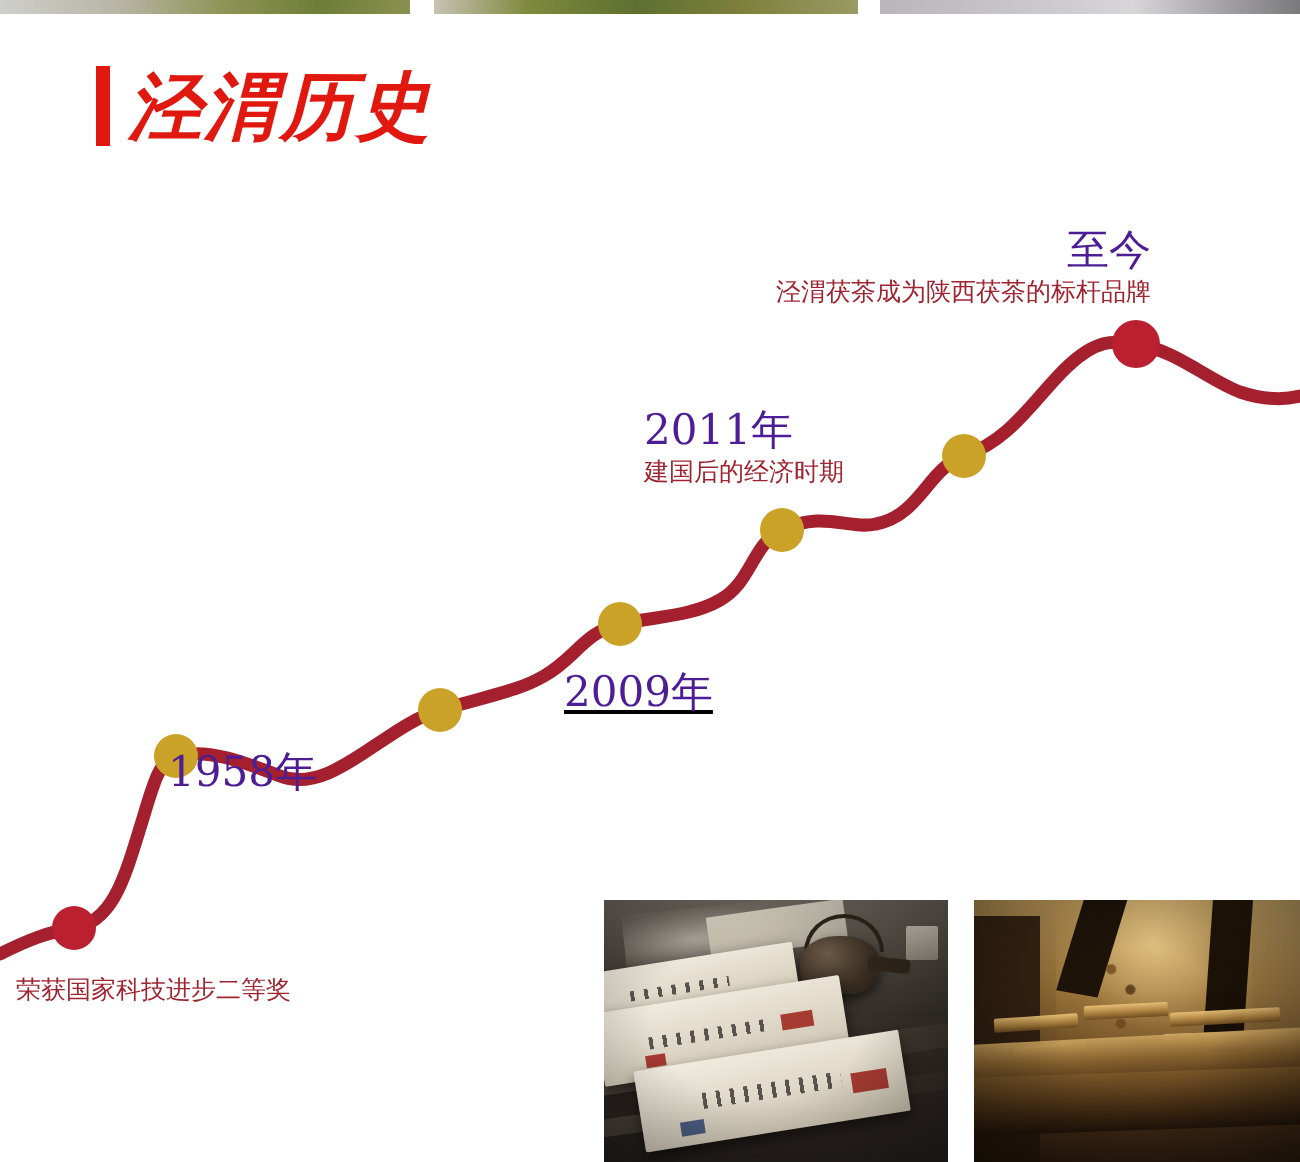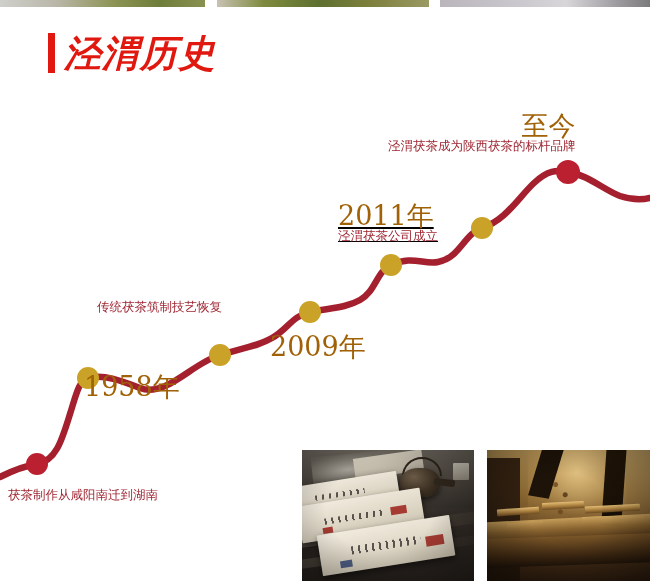--- a/index.html
+++ b/index.html
@@ -74,23 +74,23 @@
     pointer-events: none;
   }
 
   
   .node-label {
     position: absolute;
     white-space: nowrap;
   }
   .node-year {
     font-family: "DejaVu Serif", "Liberation Serif", serif;
-    font-size: 27px;
+    font-size: 21px;
     line-height: 25px;
-    color: #a16207;
+    color: #4c1d95;
     font-weight: normal;
   }
   .node-desc {
     font-family: "Liberation Sans", "DejaVu Sans", sans-serif;
     font-size: 12.5px;
     line-height: 17px;
     color: #9e2430;
   }
   .align-right { text-align: right; }
   .align-left  { text-align: left;  }
@@ -304,34 +304,33 @@
         <circle cx="220" cy="355" r="11" fill="#c9a227"></circle>
         <circle cx="310" cy="312" r="11" fill="#c9a227"></circle>
         <circle cx="391" cy="265" r="11" fill="#c9a227"></circle>
         <circle cx="482" cy="228" r="11" fill="#c9a227"></circle>
         <circle cx="568" cy="172" r="12" fill="#bb2030"></circle>
       </g>
   </svg>
 
   <div id="node-labels">
       <div class="node-label align-left" style="left: 8px; top: 487px;">
-        <div class="node-desc">茯茶制作从咸阳南迁到湖南</div>
+        <div class="node-desc">荣获国家科技进步二等奖</div>
       </div>
       <div class="node-label align-left" style="left: 84px; top: 374px;">
         <div class="node-year">1958年</div>
       </div>
       <div class="node-label align-left" style="left: 97px; top: 299px;">
-        <div class="node-desc">传统茯茶筑制技艺恢复</div>
-      </div>
-      <div class="node-label align-left" style="left: 270px; top: 334px;">
+      </div>
+      <div class="node-label align-left" style="left: 282px; top: 334px; text-decoration: underline;">
         <div class="node-year">2009年</div>
       </div>
-      <div class="node-label align-left" style="left: 338px; top: 203px; text-decoration: underline;">
+      <div class="node-label align-left" style="left: 322px; top: 203px;">
         <div class="node-year">2011年</div>
-        <div class="node-desc">泾渭茯茶公司成立</div>
+        <div class="node-desc">建国后的经济时期</div>
       </div>
       <div class="node-label align-left" style="left: 476px; top: 240px;">
       </div>
       <div class="node-label align-right" style="left: 388px; top: 113px;">
         <div class="node-year">至今</div>
         <div class="node-desc">泾渭茯茶成为陕西茯茶的标杆品牌</div>
       </div>
     </div>
 
   <div class="photo photo-left">

